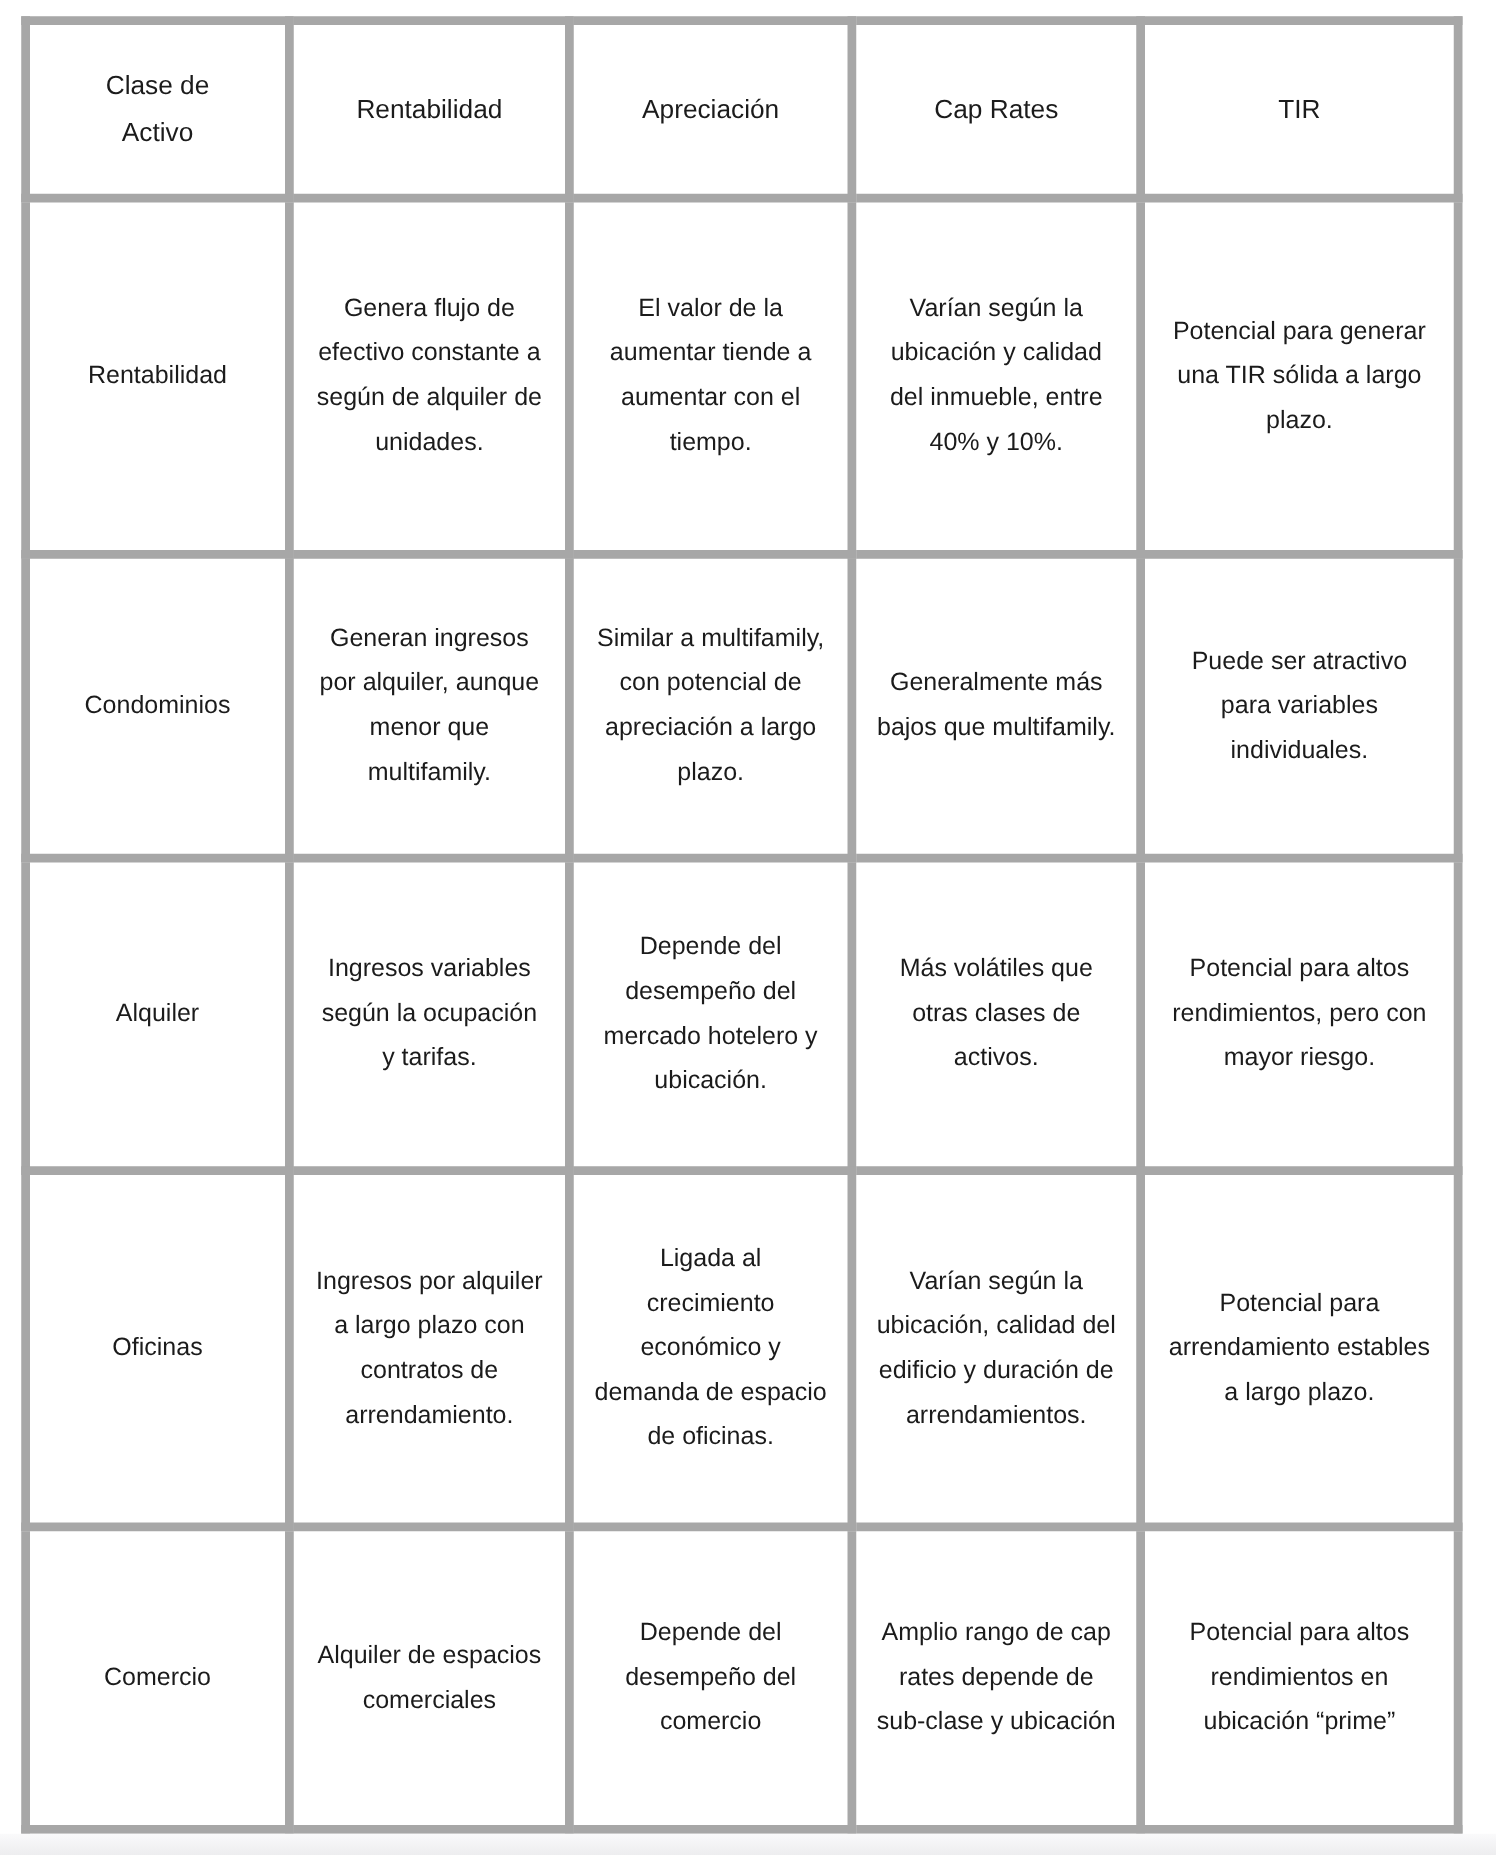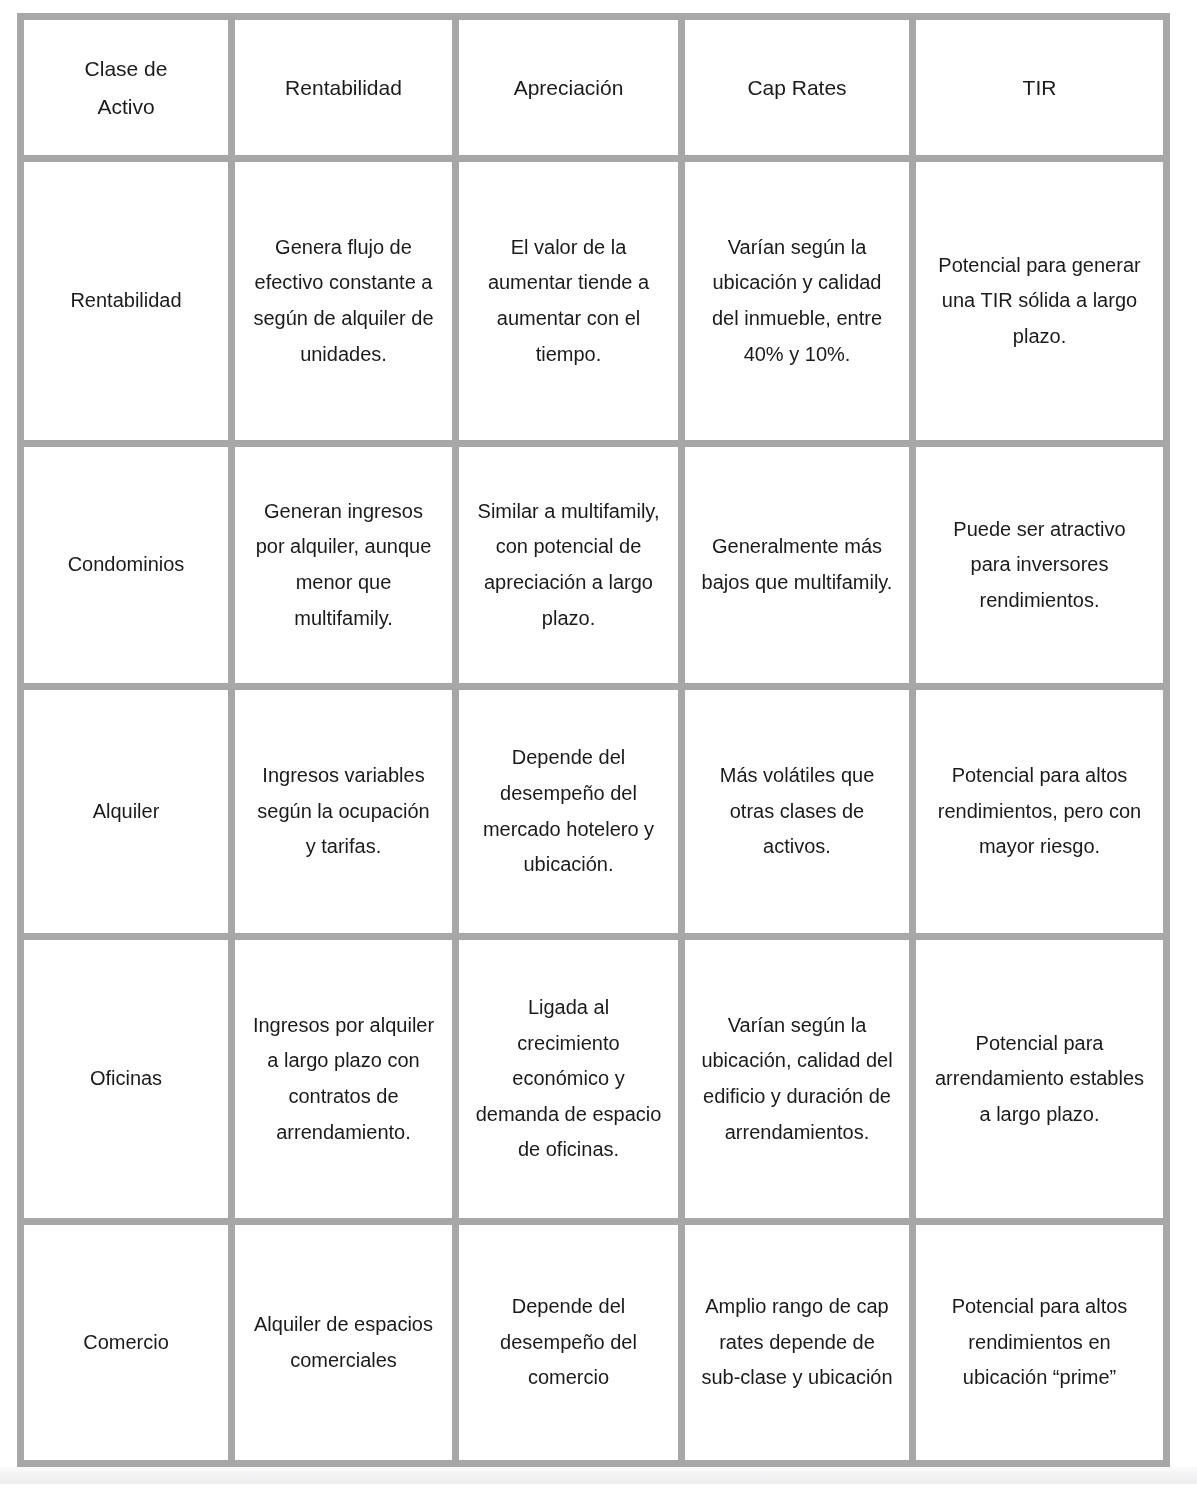--- a/index.html
+++ b/index.html
@@ -80,21 +80,21 @@
         <td>Genera flujo de efectivo constante a según de alquiler de unidades.</td>
         <td>El valor de la aumentar tiende a aumentar con el tiempo.</td>
         <td>Varían según la ubicación y calidad del inmueble, entre 40% y 10%.</td>
         <td>Potencial para generar una TIR sólida a largo plazo.</td>
       </tr>
       <tr>
         <td>Condominios</td>
         <td>Generan ingresos por alquiler, aunque menor que multifamily.</td>
         <td>Similar a multifamily, con potencial de apreciación a largo plazo.</td>
         <td>Generalmente más bajos que multifamily.</td>
-        <td>Puede ser atractivo para inversores rendimientos.</td>
+        <td>Puede ser atractivo para variables individuales.</td>
       </tr>
       <tr>
         <td>Alquiler</td>
         <td>Ingresos variables según la ocupación y tarifas.</td>
         <td>Depende del desempeño del mercado hotelero y ubicación.</td>
         <td>Más volátiles que otras clases de activos.</td>
         <td>Potencial para altos rendimientos, pero con mayor riesgo.</td>
       </tr>
       <tr>
         <td>Oficinas</td>

